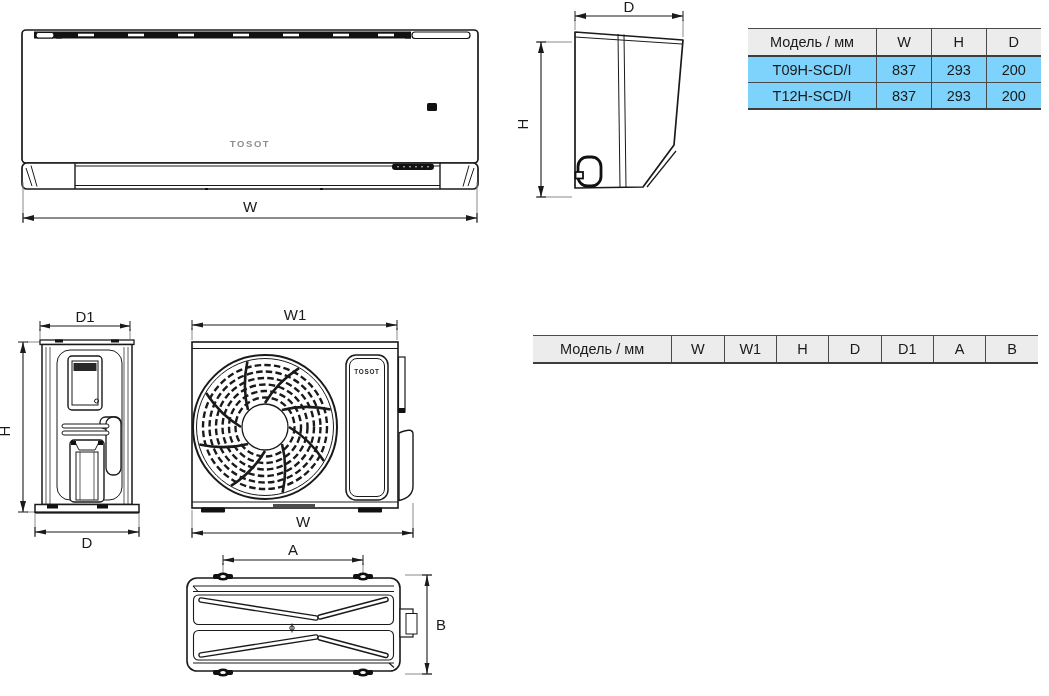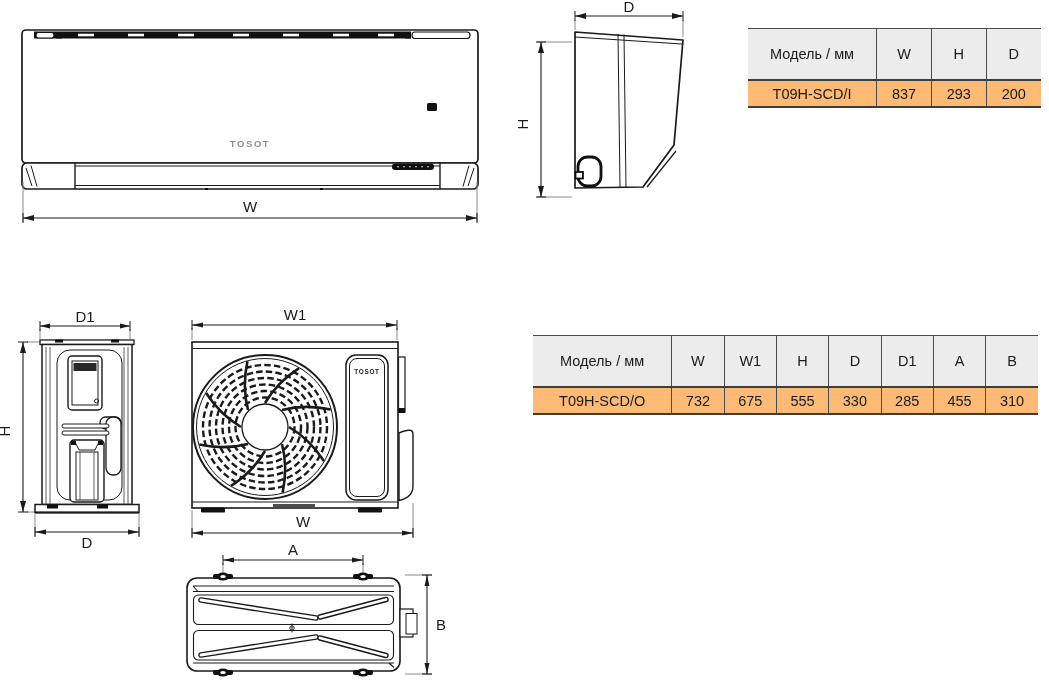--- a/index.html
+++ b/index.html
@@ -12,24 +12,24 @@
   .dim-label { font-size:15px; }
   .logo-indoor { font-size:9.5px; font-weight:bold; letter-spacing:1.6px; fill:#8d8d8d; }
   .logo-outdoor { font-size:6.4px; font-weight:bold; letter-spacing:0.7px; fill:#222; }
 
   table.dim-table {
     position:absolute; border-collapse:collapse; table-layout:fixed;
     font-size:14.5px; color:#1a1a1a; text-align:center; background:#fff;
     border-top:1.5px solid #4a4a4a; border-bottom:2px solid #3d3d3d;
   }
   table.dim-table th {
-    background:#ececec; font-weight:normal; padding:17px 4px;
+    background:#ececec; font-weight:normal; padding:5px 4px;
     border-bottom:2px solid #3d3d3d; white-space:nowrap;
   }
-  table.dim-table td { padding:4.5px 4px; background:#fdba74; white-space:nowrap; }
+  table.dim-table td { padding:4.5px 4px; background:#7dd3fc; white-space:nowrap; }
   table.dim-table th + th, table.dim-table td + td { border-left:1.5px solid #4a4a4a; }
   table.dim-table tbody tr + tr td { border-top:1.5px solid #4a4a4a; }
   table.t-indoor { left:748px; top:28px; width:293px; }
   table.t-indoor th:first-child { width:41%; }
   table.t-outdoor { left:533px; top:335px; width:505px; }
   table.t-outdoor th:first-child { width:25.8%; }
 </style>
 </head>
 <body>
 
@@ -346,43 +346,39 @@
           <th>D</th>
         </tr>
       </thead>
     <tbody>
         <tr>
           <td>T09H-SCD/I</td>
           <td>837</td>
           <td>293</td>
           <td>200</td>
         </tr>
+        <tr>
+          <td>T12H-SCD/I</td>
+          <td>837</td>
+          <td>293</td>
+          <td>200</td>
+        </tr>
       </tbody>
   </table>
 
   <table class="dim-table t-outdoor">
     <thead>
         <tr>
           <th>Модель / мм</th>
           <th>W</th>
           <th>W1</th>
           <th>H</th>
           <th>D</th>
           <th>D1</th>
           <th>A</th>
           <th>B</th>
         </tr>
       </thead>
     <tbody>
-        <tr>
-          <td>T09H-SCD/O</td>
-          <td>732</td>
-          <td>675</td>
-          <td>555</td>
-          <td>330</td>
-          <td>285</td>
-          <td>455</td>
-          <td>310</td>
-        </tr>
       </tbody>
   </table>
 
 </div>
 
 </body></html>

